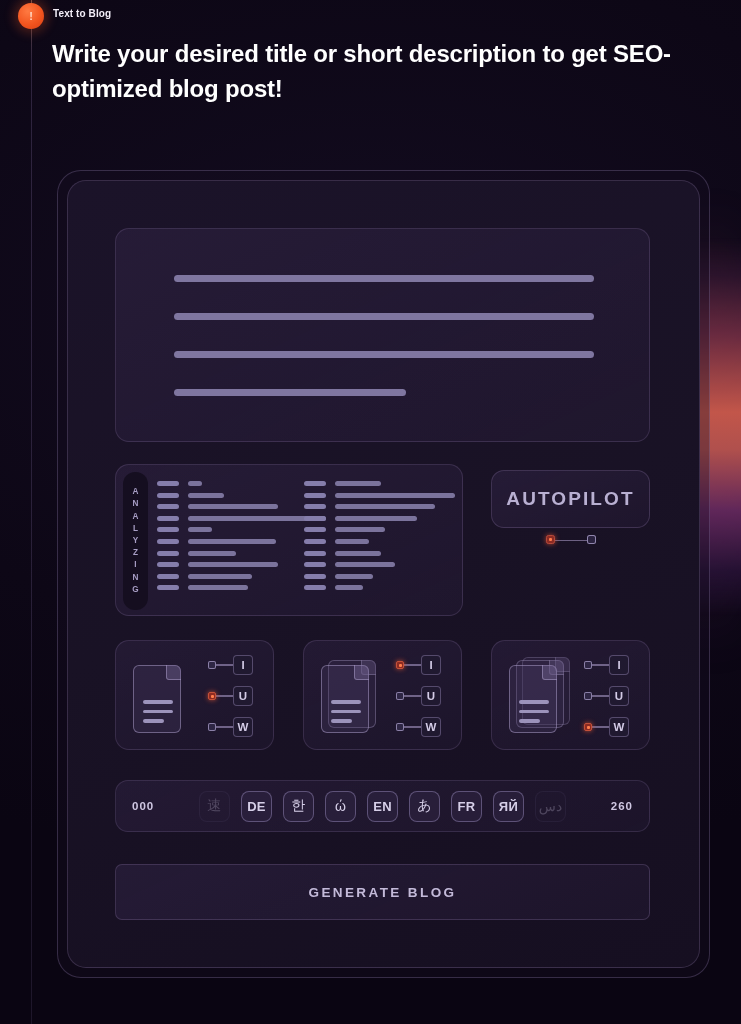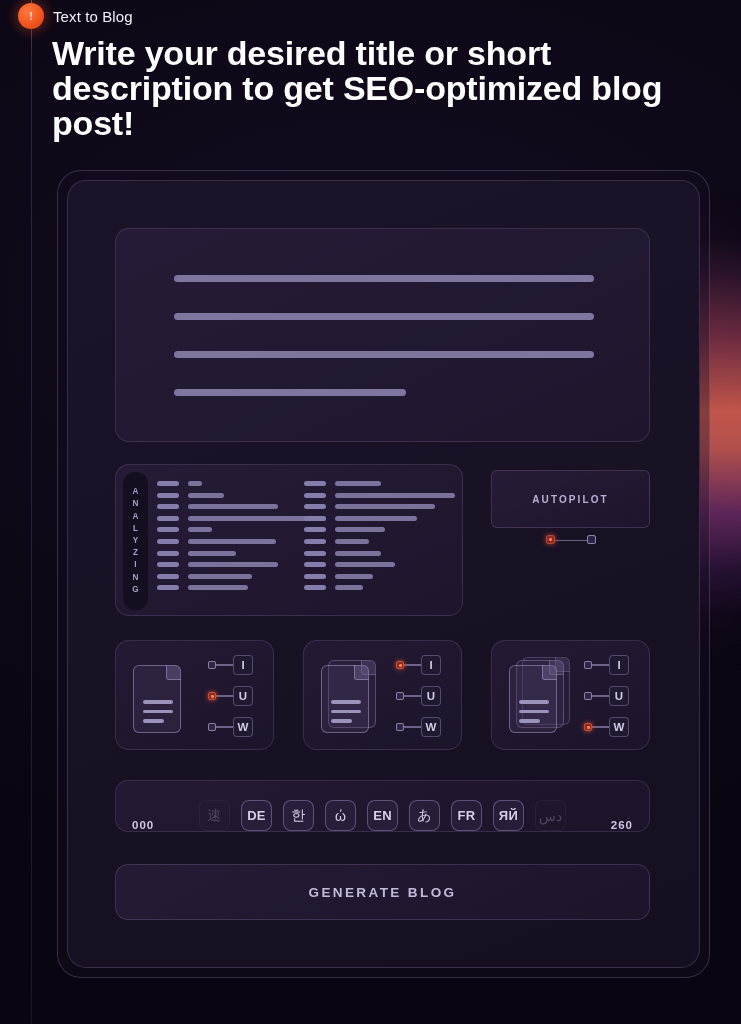--- a/index.html
+++ b/index.html
@@ -102,31 +102,31 @@
     color: #ffd9c6;
     font-size: 11px;
     font-weight: 700;
     letter-spacing: 0;
   }
   .eyebrow {
     position: absolute;
     left: 53px;
     top: 8px;
     color: #f3eef8;
-    font-size: 15px;
-    font-weight: 400;
+    font-size: 10px;
+    font-weight: 700;
     letter-spacing: 0.1px;
   }
   .headline {
     position: absolute;
     left: 52px;
     top: 36px;
     width: 660px;
     color: #ffffff;
-    font-size: 34px;
+    font-size: 24px;
     font-weight: 700;
     line-height: 35px;
     letter-spacing: -0.2px;
   }
 
   
   .frame-outer {
     position: absolute;
     left: 57px;
     top: 170px;
@@ -213,27 +213,27 @@
   }
   .tok.k { width: 22px; background: #857dab; }
 
   
   .pbtn {
     position: absolute;
     left: 491px;
     width: 159px;
     height: 58px;
     border: 1px solid rgba(150,128,178,0.26);
-    border-radius: 6px;
+    border-radius: 13px;
     background: linear-gradient(155deg, rgba(47,35,67,0.58) 0%, rgba(36,26,52,0.5) 100%);
     display: flex;
     align-items: center;
     justify-content: center;
     color: #b9b0d2;
-    font-size: 10px;
+    font-size: 19px;
     font-weight: 700;
     letter-spacing: 2.1px;
   }
   .pbtn.autopilot { top: 470px; }
   .pbtn.copilot   { top: 552px; }
 
   .connector {
     position: absolute;
     left: 546px;
     top: 535px;
@@ -361,21 +361,21 @@
   .langbar {
     position: absolute;
     left: 115px;
     top: 780px;
     width: 535px;
     height: 52px;
     border: 1px solid rgba(150,128,178,0.20);
     border-radius: 13px;
     background: linear-gradient(155deg, rgba(45,33,64,0.55) 0%, rgba(34,25,50,0.5) 100%);
     display: flex;
-    align-items: flex-end;
+    align-items: center;
     justify-content: space-between;
     padding: 0 16px;
   }
   .counter {
     color: #cfc7e2;
     font-size: 11.5px;
     font-weight: 700;
     letter-spacing: 1px;
     flex: 0 0 auto;
     width: 34px;
@@ -403,21 +403,21 @@
   .chip.cjk { font-size: 14px; font-weight: 400; }
 
   
   .generate {
     position: absolute;
     left: 115px;
     top: 864px;
     width: 535px;
     height: 56px;
     border: 1px solid rgba(150,128,178,0.26);
-    border-radius: 13px;
+    border-radius: 7px;
     background: linear-gradient(155deg, rgba(48,36,69,0.55) 0%, rgba(36,26,52,0.5) 100%);
     display: flex;
     align-items: center;
     justify-content: center;
     color: #c3bad9;
     font-size: 13.5px;
     font-weight: 700;
     letter-spacing: 2.4px;
   }
 </style>

